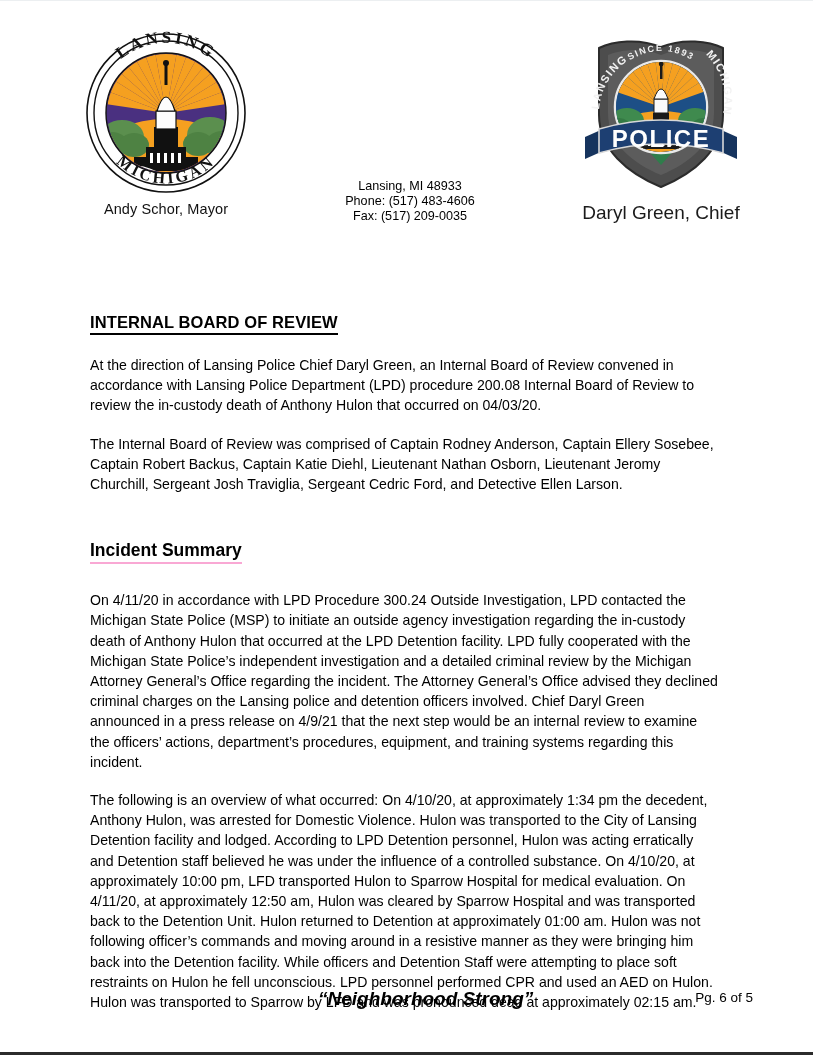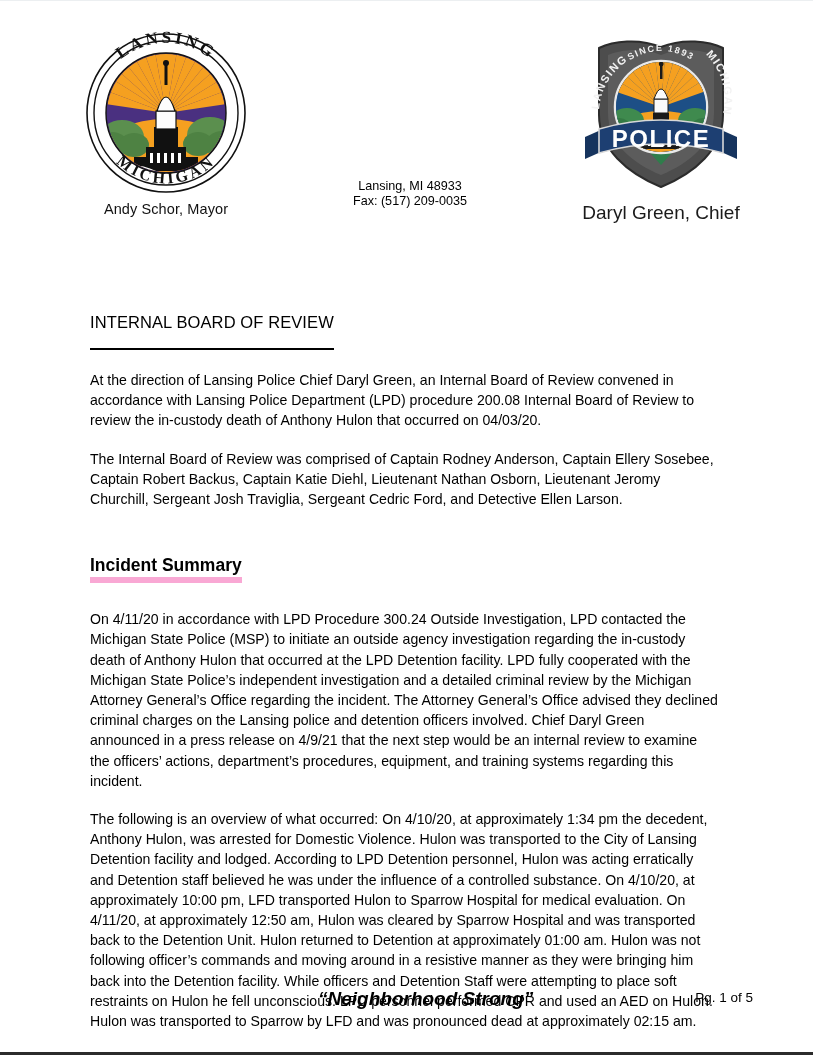--- a/index.html
+++ b/index.html
@@ -77,33 +77,33 @@
 
   
   .content {
     position: absolute;
     top: 312px;
     left: 90px;
     width: 628px;
   }
   h1.doc-heading {
     font-size: 16.5px;
-    font-weight: normal;
+    font-weight: bold;
     margin: 0 0 20px 0;
     display: inline-block;
     border-bottom: 2px solid #000;
-    padding-bottom: 16px;
+    padding-bottom: 1px;
     letter-spacing: .1px;
   }
   h2.section-heading {
     font-size: 17.5px;
     font-weight: bold;
     margin: 28px 0 26px 0;
     display: inline-block;
-    border-bottom: 6px solid #f9a8d4;
+    border-bottom: 2px solid #f9a8d4;
     padding-bottom: 1px;
   }
   .heading-wrap { display: block; }
   p.para {
     font-size: 14.1px;
     line-height: 20.2px;
     margin: 0 0 18px 0;
     text-align: left;
   }
   p.para.tight { }
@@ -209,20 +209,21 @@
         <text font-family="Liberation Serif, serif" font-size="16" font-weight="bold" fill="#111" letter-spacing="3">
           <textPath href="#arcBot" startOffset="50%" text-anchor="middle">MICHIGAN</textPath>
         </text>
       </svg>
       <div class="seal-caption">Andy Schor, Mayor</div>
     </div>
 
 
     <div class="address">
       <div>Lansing, MI 48933</div>
+      <div>Phone:  (517) 483-4606</div>
       <div>Fax:  (517) 209-0035</div>
     </div>
 
     <div class="badge-block">
       <svg width="160" height="165" viewBox="0 0 160 165" style="margin:0 auto;">
         <defs>
           <clipPath id="shieldclip">
             <path d="M 80,18 C 60,10 36,12 24,18 L 24,80 C 24,112 50,134 80,146 C 110,134 136,112 136,80 L 136,18 C 124,12 100,10 80,18 Z"></path>
           </clipPath>
           <clipPath id="discclip">
@@ -313,16 +314,16 @@
       <h2 class="section-heading">Incident Summary</h2>
     </div>
 
     <p class="para">On 4/11/20 in accordance with LPD Procedure 300.24 Outside Investigation, LPD contacted the Michigan State Police (MSP) to initiate an outside agency investigation regarding the in-custody death of Anthony Hulon that occurred at the LPD Detention facility.  LPD fully cooperated with the Michigan State Police’s independent investigation and a detailed criminal review by the Michigan Attorney General’s Office regarding the incident. The Attorney General’s Office advised they declined criminal charges on the Lansing police and detention officers involved.  Chief Daryl Green announced in a press release on 4/9/21 that the next step would be an internal review to examine the officers’ actions, department’s procedures, equipment, and training systems regarding this incident.</p>
 
     <p class="para">The following is an overview of what occurred: On 4/10/20, at approximately 1:34 pm the decedent, Anthony Hulon, was arrested for Domestic Violence.  Hulon was transported to the City of Lansing Detention facility and lodged.  According to LPD Detention personnel, Hulon was acting erratically and Detention staff believed he was under the influence of a controlled substance.  On 4/10/20, at approximately 10:00 pm, LFD transported Hulon to Sparrow Hospital for medical evaluation.  On 4/11/20, at approximately 12:50 am, Hulon was cleared by Sparrow Hospital and was transported back to the Detention Unit.  Hulon returned to Detention at approximately 01:00 am.  Hulon was not following officer’s commands and moving around in a resistive manner as they were bringing him back into the Detention facility.  While officers and Detention Staff were attempting to place soft restraints on Hulon he fell unconscious.  LPD personnel performed CPR and used an AED on Hulon.  Hulon was transported to Sparrow by LFD and was pronounced dead at approximately 02:15 am.</p>
   </div>
 
   <div class="footer">
     <div class="motto">“Neighborhood Strong”</div>
-    <div class="pagenum">Pg. 1 of 5</div>
+    <div class="pagenum">Pg. 6 of 5</div>
   </div>
 
 </div>
 
 </body></html>

